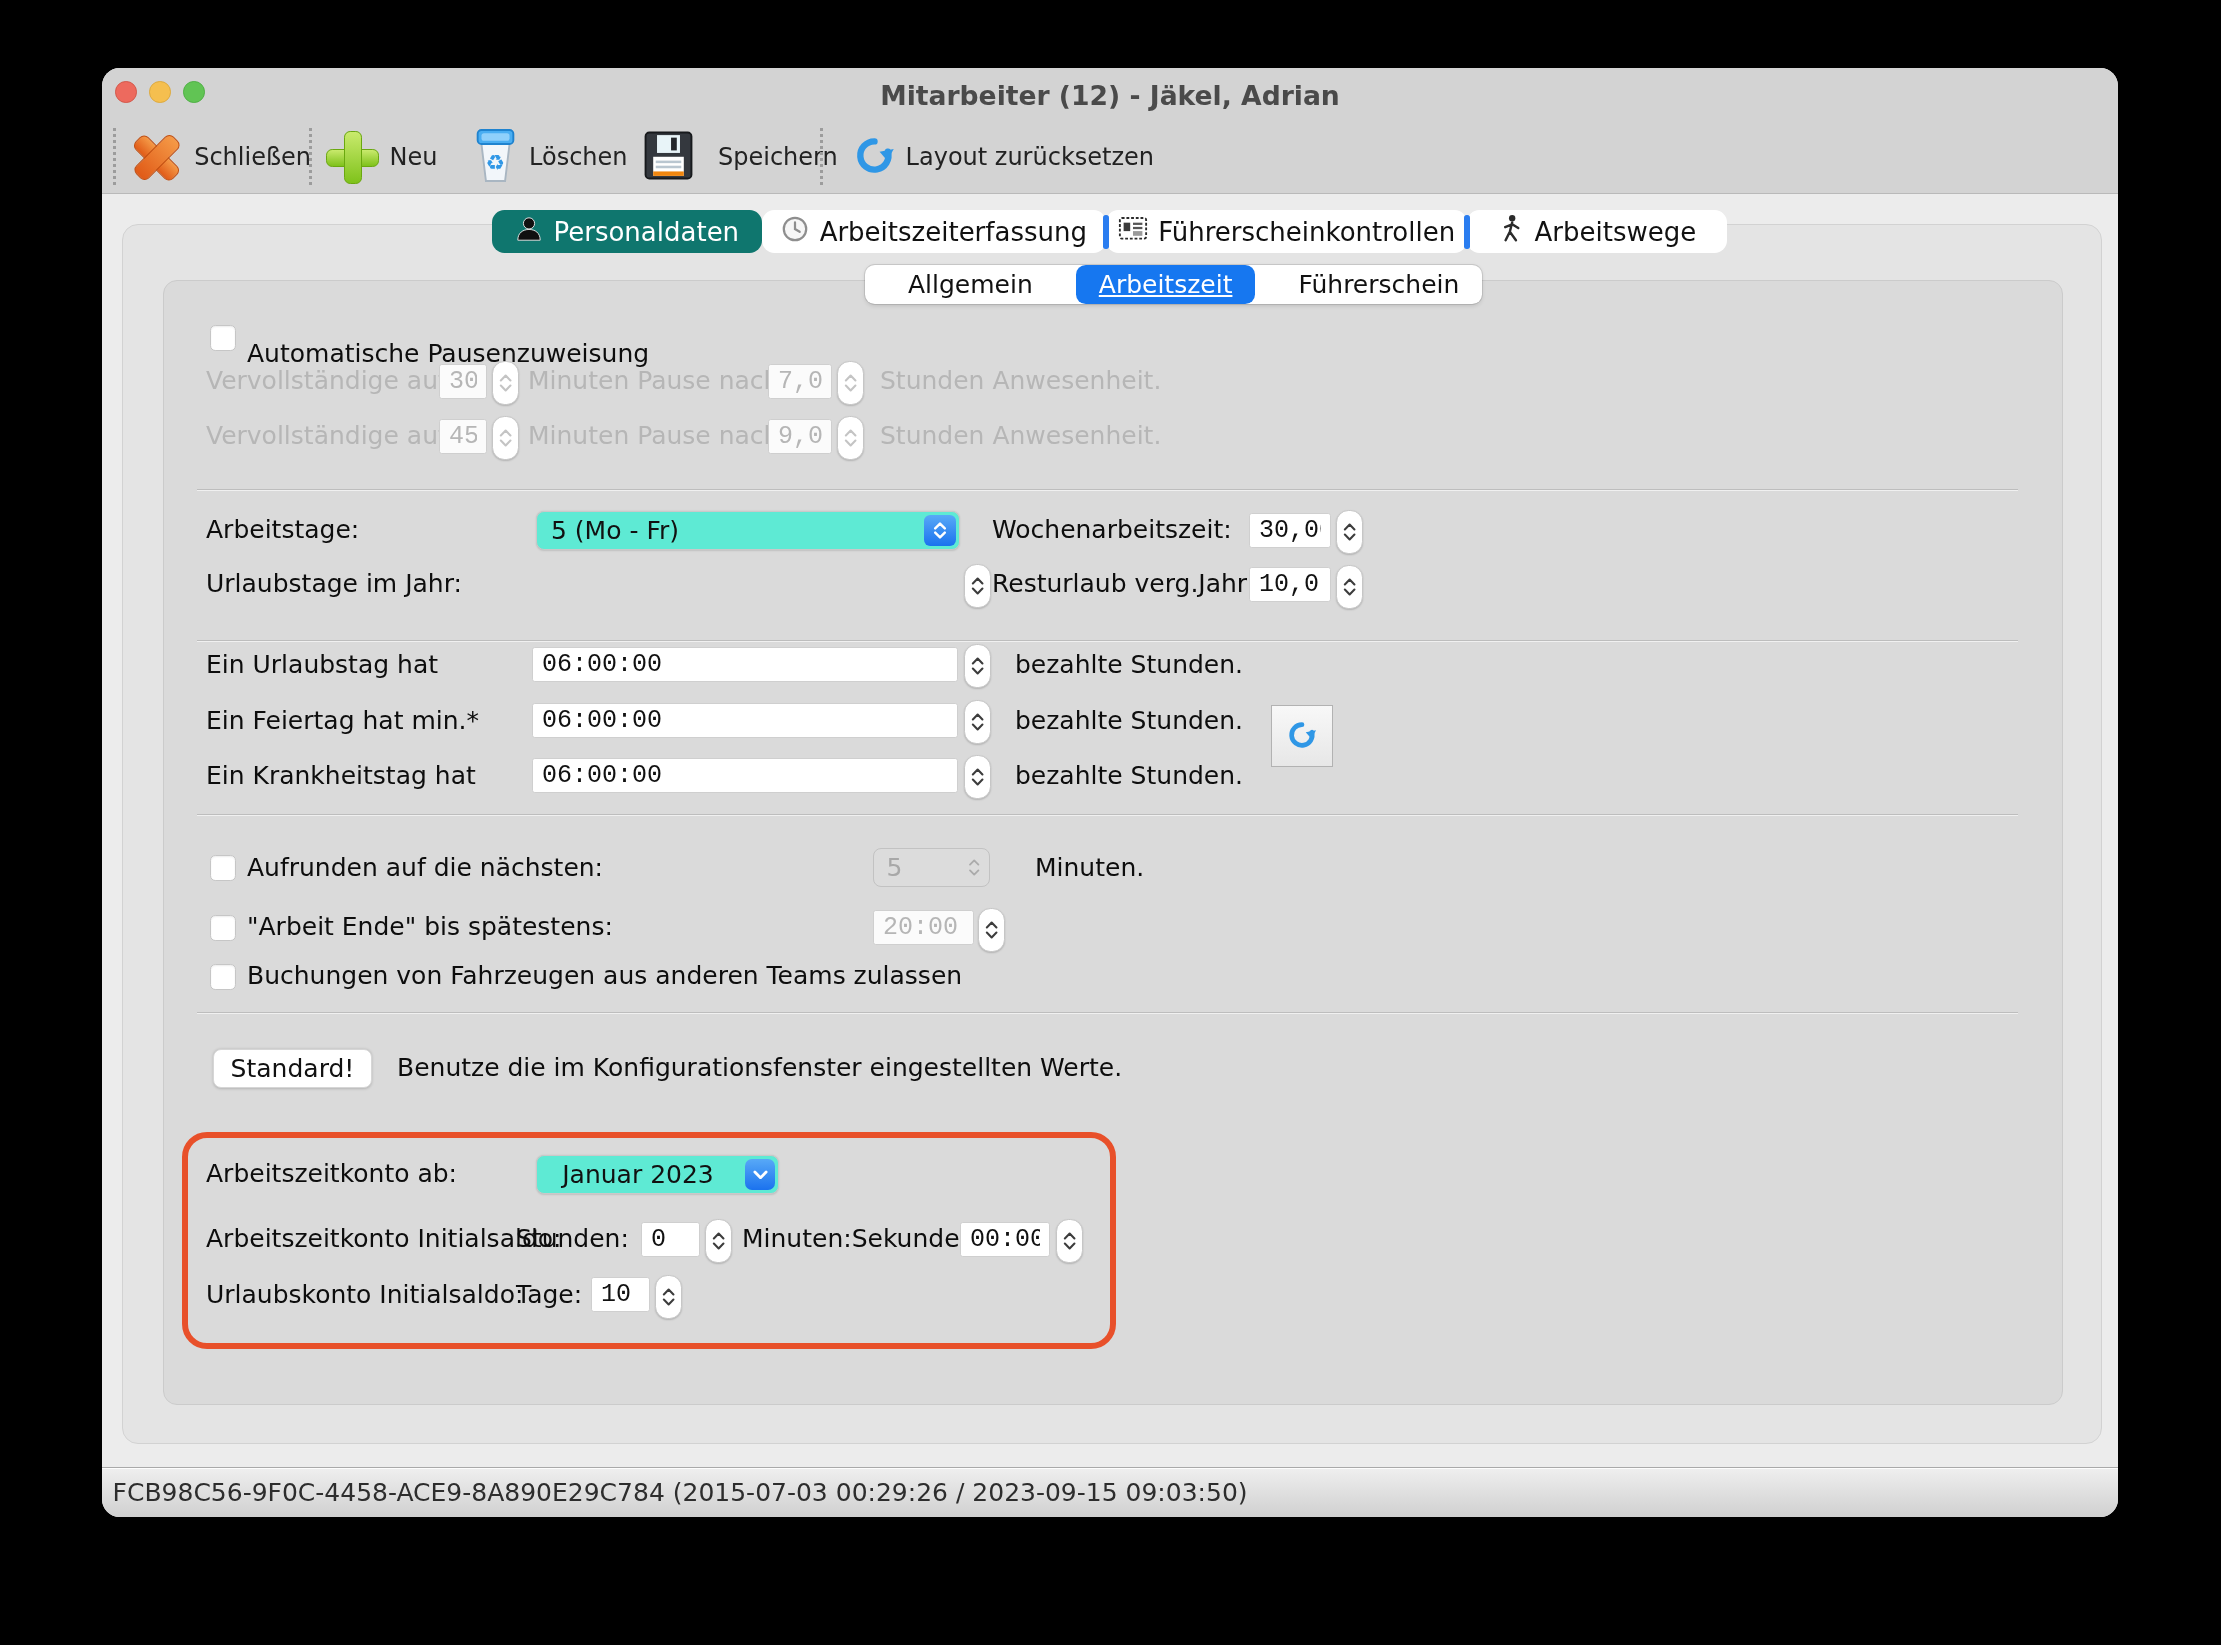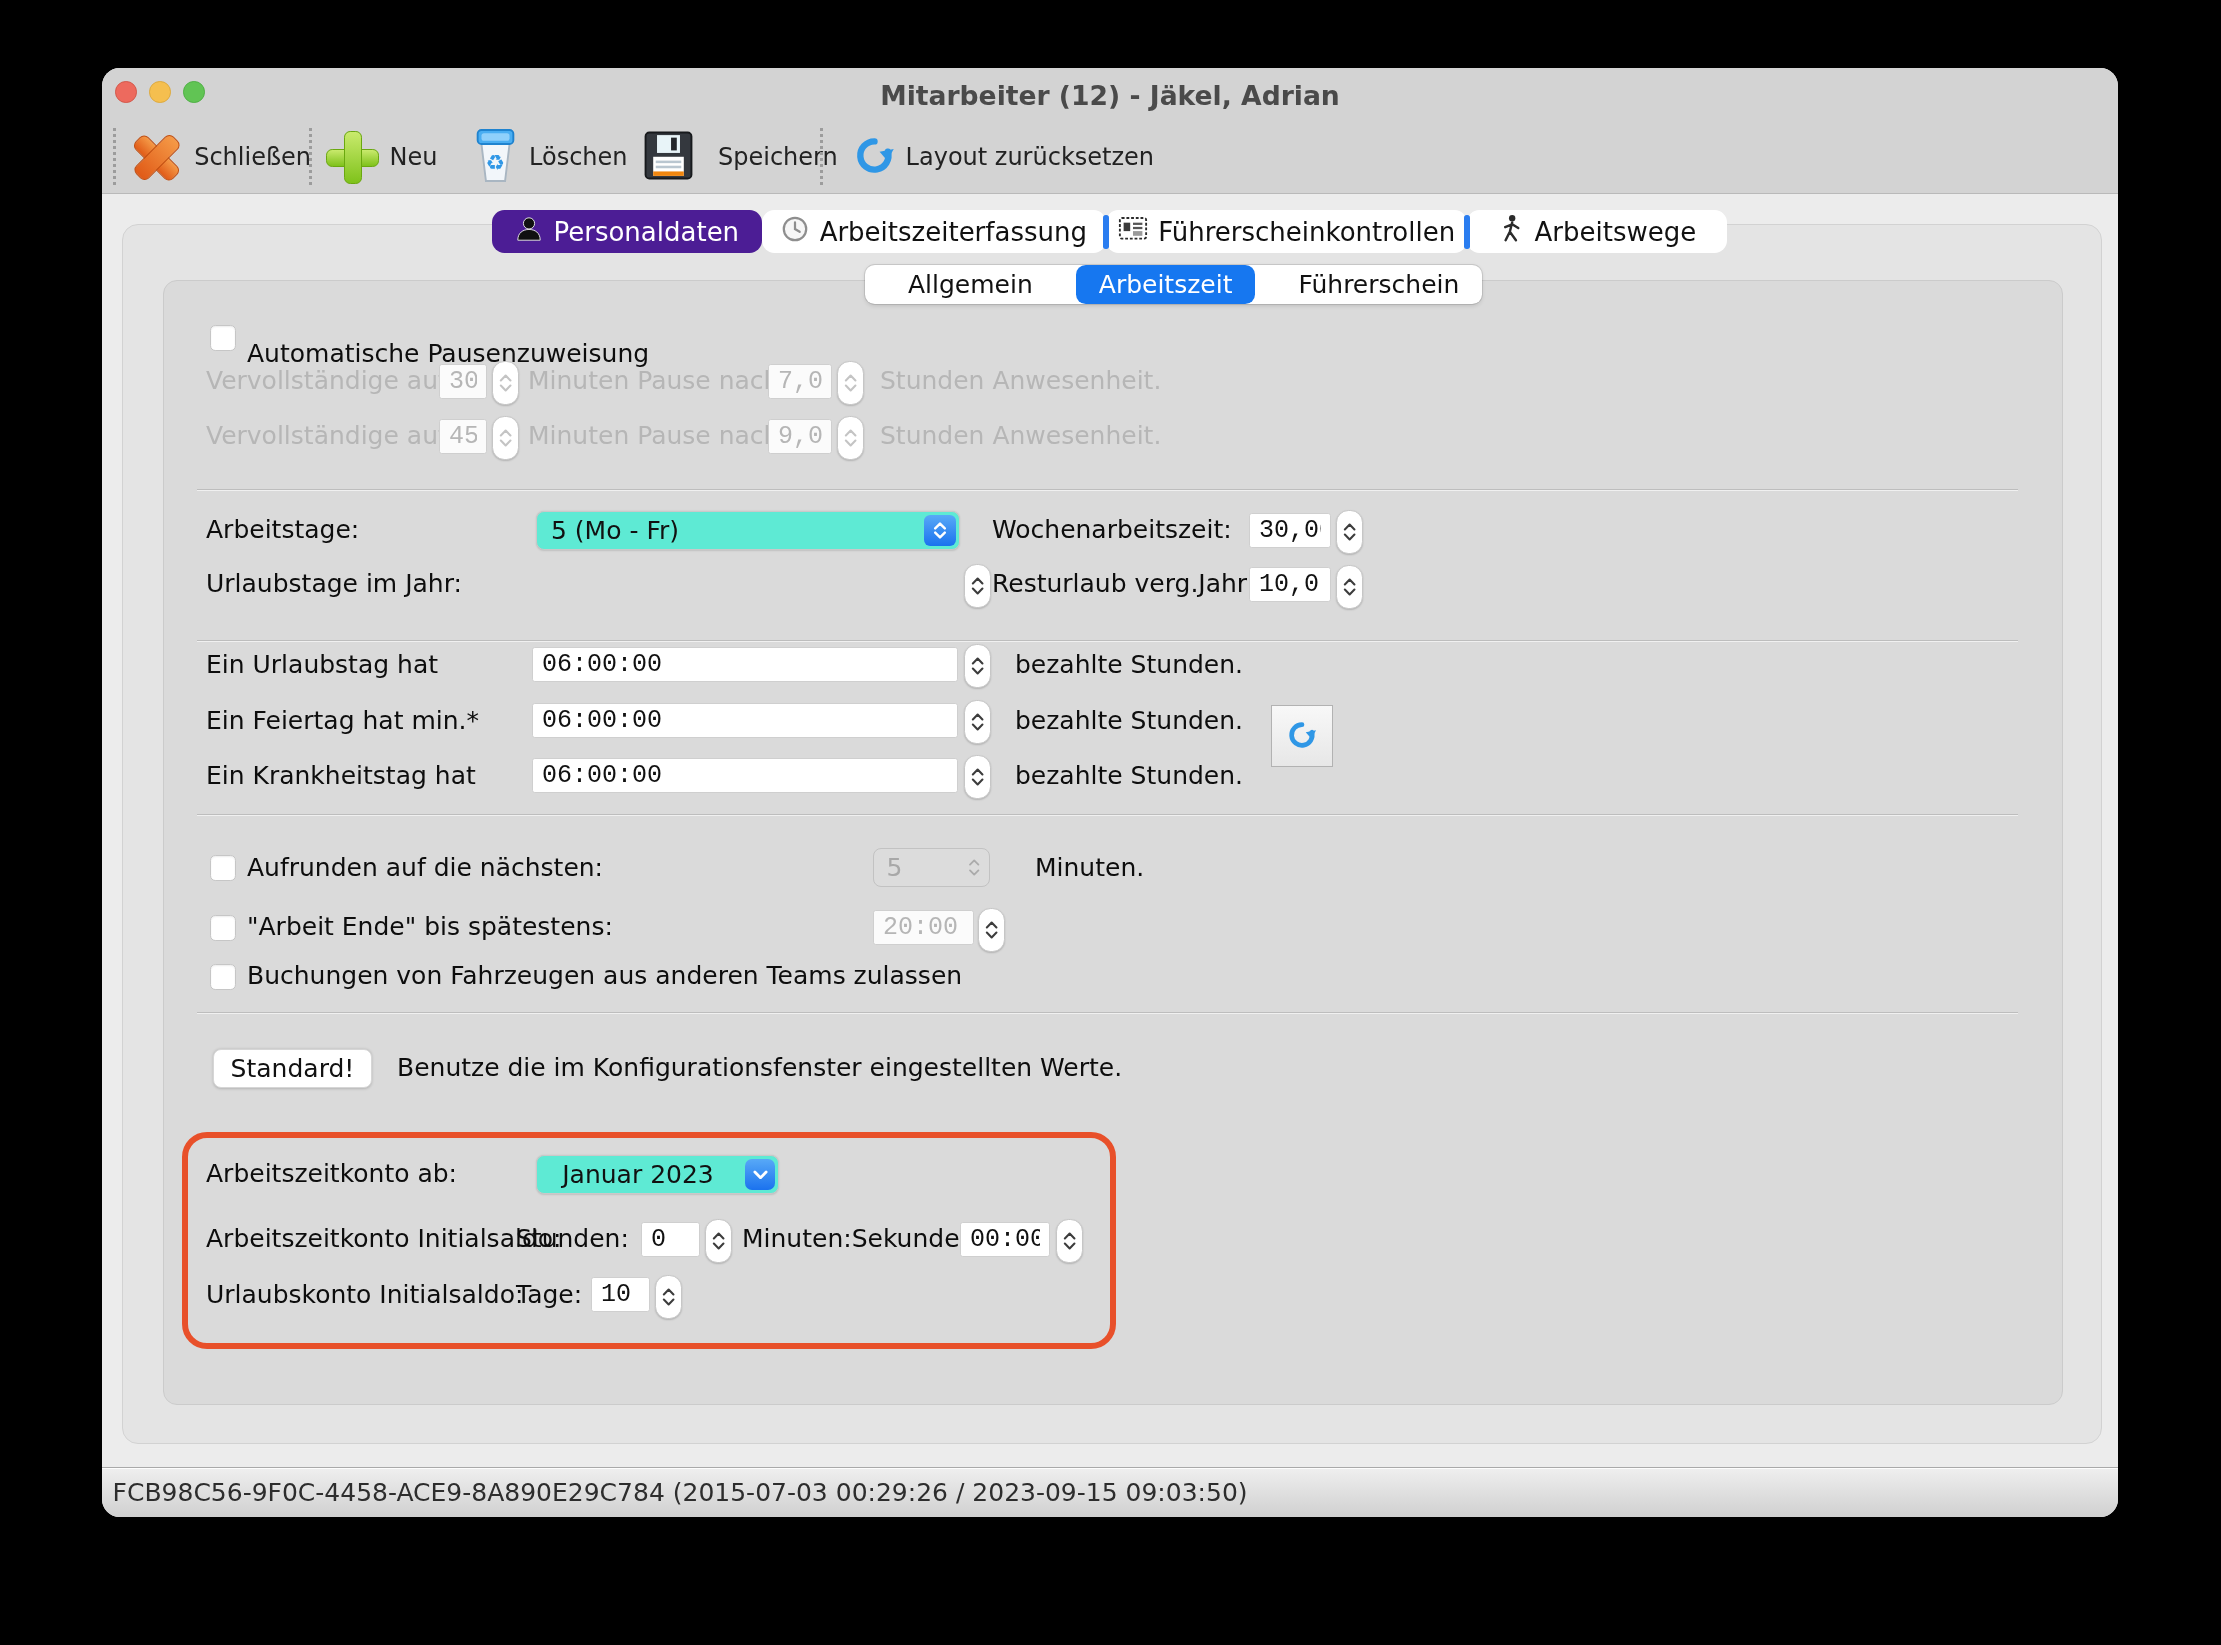--- a/index.html
+++ b/index.html
@@ -24,32 +24,32 @@
   .glyph{position:relative;width:55px;height:55px;}
   .glyph i{position:absolute;display:block;border-radius:6.2px;}
   .glyph.x i.b1{left:1.8px;top:19.5px;width:51px;height:16px;background:linear-gradient(#f59a47,#e05a17);border:1.8px solid #c14e12;transform:rotate(45deg);}
   .glyph.x i.b2{left:19.5px;top:1.8px;width:16px;height:51px;background:linear-gradient(#f59a47,#e05a17);border:1.8px solid #c14e12;transform:rotate(45deg);}
   .glyph.plus i.b1{left:1.8px;top:19.5px;width:51px;height:16px;background:linear-gradient(#c9ea6d,#7fc21b);border:1.8px solid #6aa80f;}
   .glyph.plus i.b2{left:19.5px;top:1.8px;width:16px;height:51px;background:linear-gradient(#c9ea6d,#7fc21b);border:1.8px solid #6aa80f;}
   
   .tabrow{position:absolute;left:390px;top:142px;height:43px;display:flex;z-index:5;}
   .tab{height:43px;display:flex;align-items:center;justify-content:center;gap:10.6px;background:#fff;
     color:#111;font-size:26px;border-radius:12.4px;position:relative;}
-  .tab.selected{background:#4c1d95;color:#fff;}
+  .tab.selected{background:#0f766e;color:#fff;}
   .tabsep{width:5.3px;height:34px;border-radius:2.7px;background:#2a7df0;align-self:center;margin:0 -2.7px;z-index:6;}
   
   .outer-panel{position:absolute;left:19.5px;top:156px;width:1978px;height:1218px;background:#e4e4e4;
     border:0.9px solid #d2d2d2;border-radius:16px;}
   .inner-panel{position:absolute;left:61px;top:212px;width:1898px;height:1123px;background:#dadada;
     border:0.9px solid #cbcbcb;border-radius:14px;}
   
   .segmented{position:absolute;left:763px;top:197px;height:39px;display:flex;background:#fff;border-radius:9.8px;
     box-shadow:0 0 0 0.9px rgba(0,0,0,.10),0 1.8px 4.4px rgba(0,0,0,.12);z-index:6;}
   .segment{padding:0 23px;display:flex;align-items:center;font-size:25px;color:#111;border-radius:9.8px;margin-left:20px;}
-  .segment.selected{background:#1677f0;color:#fff;}
+  .segment.selected{background:#1677f0;color:#fff;text-decoration:underline;}
   
   .lbl{position:absolute;font-size:25px;color:#0d0d0d;white-space:nowrap;height:35px;line-height:35px;}
   .lbl.dis{color:#b6b6b6;}
   .field{position:absolute;height:35px;background:#fff;border:0.9px solid #cfcfcf;border-radius:2.7px;
     font-family:Liberation Mono, monospace;font-size:25px;color:#111;padding:0 8.9px;box-sizing:border-box;outline:none;}
   .field.dis{color:#b6b6b6;background:#fbfbfb;}
   .stepper{position:absolute;width:25px;height:42px;background:#fff;border:0.9px solid #c6c6c6;border-radius:12.4px;
     display:flex;flex-direction:column;align-items:center;justify-content:center;gap:2.7px;box-shadow:0 0.9px 1.8px rgba(0,0,0,.18);}
   .stepper svg{display:block;}
   .stepper.dis path{stroke:#c4c4c4;}

